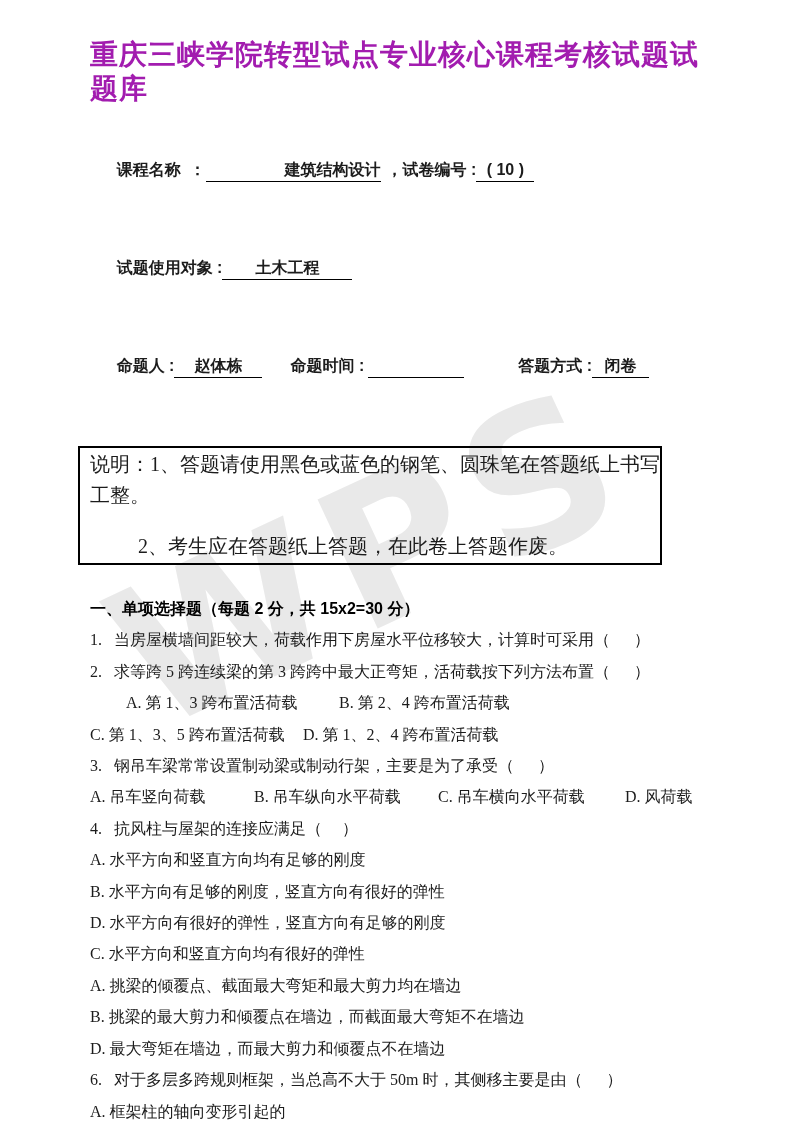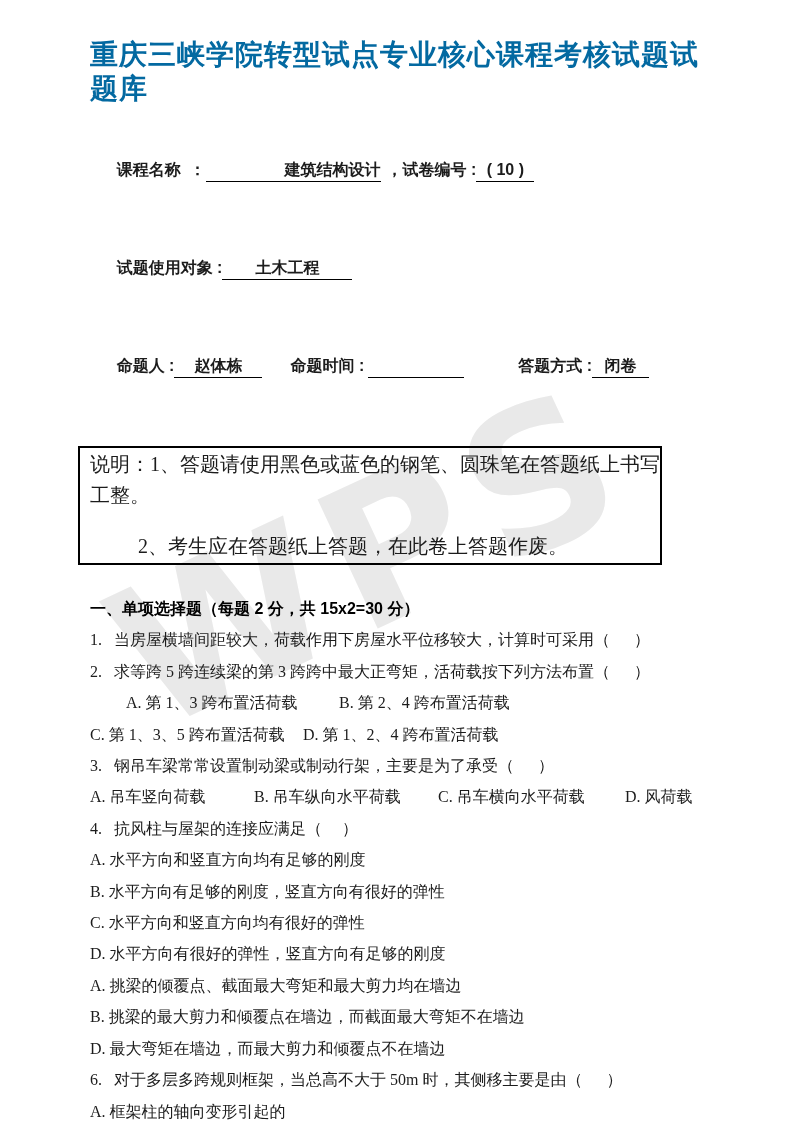--- a/index.html
+++ b/index.html
@@ -14,21 +14,21 @@
   .watermark{
     position:absolute;left:20px;top:392px;width:700px;height:330px;
     display:flex;align-items:center;justify-content:center;
     transform:rotate(-25deg);
     font-family:"DejaVu Sans",sans-serif;font-weight:bold;
     font-size:195px;letter-spacing:14px;color:#e9e9e9;
     z-index:0;pointer-events:none;user-select:none;
   }
   .content{position:relative;z-index:1;}
   .title{
-    font-family:"Liberation Sans",sans-serif;font-weight:bold;color:#0369a1;
+    font-family:"Liberation Sans",sans-serif;font-weight:bold;color:#a21caf;
     font-size:28px;line-height:34px;margin:0 0 28px 0;letter-spacing:1px;
     white-space:pre-wrap;
   }
   .meta-row{
     font-family:"Liberation Sans",sans-serif;font-weight:bold;font-size:16px;
     line-height:24px;margin-bottom:26px;white-space:pre-wrap;
   }
   .lbl{white-space:pre-wrap;}
   .fill{
     display:inline-block;border-bottom:1.5px solid #000;text-align:center;
@@ -95,22 +95,22 @@
           <div class="line opt-row"><span class="opt" style="width: 213px;">C. 第 1、3、5 跨布置活荷载</span><span class="opt">D. 第 1、2、4 跨布置活荷载</span></div>
         </div>
         <div class="question">
           <div class="line stem">3.   钢吊车梁常常设置制动梁或制动行架，主要是为了承受（      ）</div>
           <div class="line opt-row"><span class="opt" style="width: 164px;">A. 吊车竖向荷载</span><span class="opt" style="width: 184px;">B. 吊车纵向水平荷载</span><span class="opt" style="width: 187px;">C. 吊车横向水平荷载</span><span class="opt">D. 风荷载</span></div>
         </div>
         <div class="question">
           <div class="line stem">4.   抗风柱与屋架的连接应满足（     ）</div>
           <div class="line opt-row"><span class="opt">A. 水平方向和竖直方向均有足够的刚度</span></div>
           <div class="line opt-row"><span class="opt">B. 水平方向有足够的刚度，竖直方向有很好的弹性</span></div>
+          <div class="line opt-row"><span class="opt">D. 水平方向有很好的弹性，竖直方向有足够的刚度</span></div>
           <div class="line opt-row"><span class="opt">C. 水平方向和竖直方向均有很好的弹性</span></div>
-          <div class="line opt-row"><span class="opt">D. 水平方向有很好的弹性，竖直方向有足够的刚度</span></div>
         </div>
         <div class="question">
           <div class="line opt-row"><span class="opt">A. 挑梁的倾覆点、截面最大弯矩和最大剪力均在墙边</span></div>
           <div class="line opt-row"><span class="opt">B. 挑梁的最大剪力和倾覆点在墙边，而截面最大弯矩不在墙边</span></div>
           <div class="line opt-row"><span class="opt">D. 最大弯矩在墙边，而最大剪力和倾覆点不在墙边</span></div>
         </div>
         <div class="question">
           <div class="line stem">6.   对于多层多跨规则框架，当总高不大于 50m 时，其侧移主要是由（      ）</div>
           <div class="line opt-row"><span class="opt">A. 框架柱的轴向变形引起的</span></div>
         </div>

